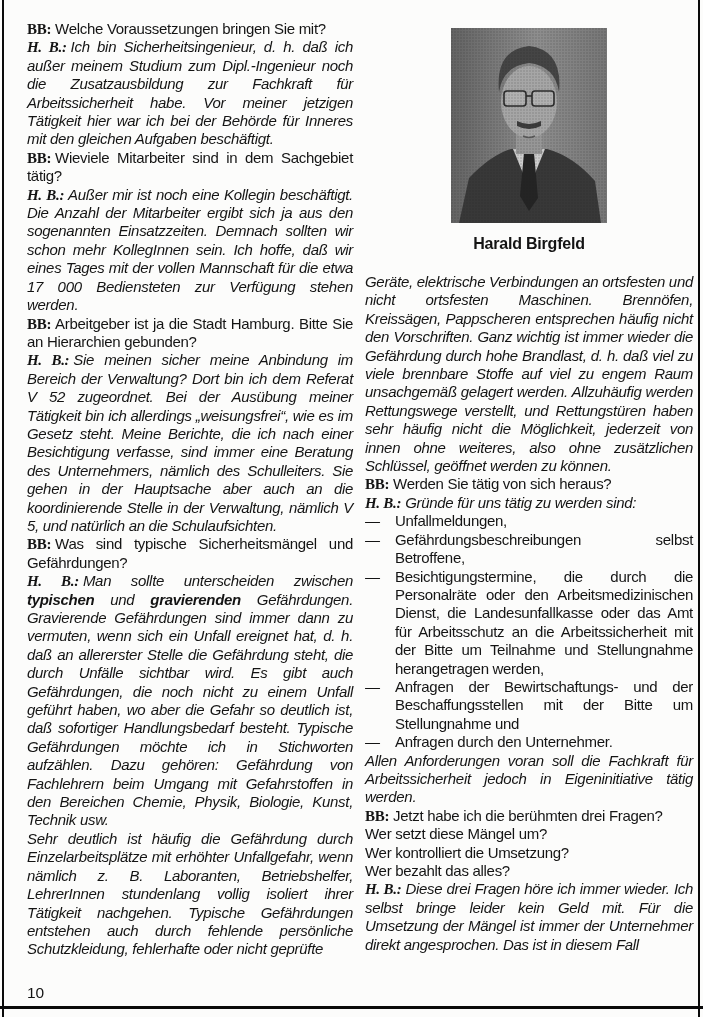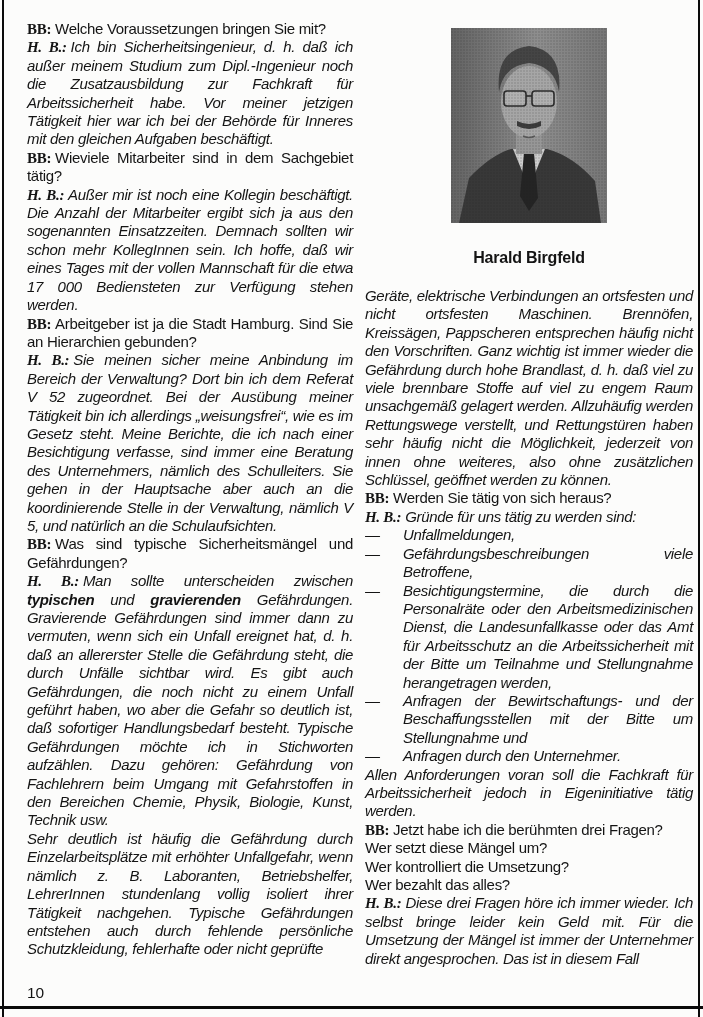--- a/index.html
+++ b/index.html
@@ -14,39 +14,39 @@
   .col{position:absolute;top:20px;}
   .col-left{left:27px;width:326px;}
   .col-right{left:365px;width:328px;}
   .para{margin:0;text-align:justify;font-size:15px;line-height:18.4px;letter-spacing:-0.3px;}
   .regular{font-style:normal;}
   .italic{font-style:italic;}
   .prefix{font-weight:700;margin-right:4px;font-family:Liberation Serif, serif;}
   .seg-bold{font-weight:700;font-style:italic;}
   .list-item{display:flex;font-size:15px;line-height:18.4px;letter-spacing:-0.3px;}
   .dash{flex:0 0 30px;font-style:italic;}
-  .li-text{flex:1;text-align:justify;font-style:italic;margin-left:8px;}
+  .li-text{flex:1;text-align:justify;}
   .photo-frame{width:156px;height:195px;margin:8px auto 0 auto;background:#7d7d7d;box-shadow:0 0 0 1px #555 inset;}
-  .photo-caption{margin-top:26px;text-align:center;font-weight:700;font-size:16px;letter-spacing:-0.2px;}
+  .photo-caption{margin-top:12px;text-align:center;font-weight:700;font-size:16px;letter-spacing:-0.2px;}
   .after-photo{margin-top:20px;}
   .page-number{position:absolute;left:27px;top:984px;font-size:15.5px;letter-spacing:-0.2px;text-align:right;}
 </style>
 </head>
 <body>
 
 <div class="border-left"></div>
 <div class="border-right"></div>
 <div class="border-bottom"></div>
 
 <div class="col col-left" id="left-col">
     <p class="para regular"><b class="prefix">BB:</b><span>Welche Voraussetzungen bringen Sie mit?</span></p>
     <p class="para italic"><b class="prefix">H. B.:</b><span>Ich bin Sicherheitsingenieur, d. h. daß ich außer meinem Studium zum Dipl.-Ingenieur noch die Zusatzausbildung zur Fachkraft für Arbeitssicherheit habe. Vor meiner jetzigen Tätigkeit hier war ich bei der Behörde für Inneres mit den gleichen Aufgaben beschäftigt.</span></p>
     <p class="para regular"><b class="prefix">BB:</b><span>Wieviele Mitarbeiter sind in dem Sachgebiet tätig?</span></p>
     <p class="para italic"><b class="prefix">H. B.:</b><span>Außer mir ist noch eine Kollegin beschäftigt. Die Anzahl der Mitarbeiter ergibt sich ja aus den sogenannten Einsatzzeiten. Demnach sollten wir schon mehr KollegInnen sein. Ich hoffe, daß wir eines Tages mit der vollen Mannschaft für die etwa 17 000 Bediensteten zur Verfügung stehen werden.</span></p>
-    <p class="para regular"><b class="prefix">BB:</b><span>Arbeitgeber ist ja die Stadt Hamburg. Sind Sie an Hierarchien gebunden?</span></p>
+    <p class="para regular"><b class="prefix">BB:</b><span>Arbeitgeber ist ja die Stadt Hamburg. Bitte Sie an Hierarchien gebunden?</span></p>
     <p class="para italic"><b class="prefix">H. B.:</b><span>Sie meinen sicher meine Anbindung im Bereich der Verwaltung? Dort bin ich dem Referat V 52 zugeordnet. Bei der Ausübung meiner Tätigkeit bin ich allerdings „weisungsfrei“, wie es im Gesetz steht. Meine Berichte, die ich nach einer Besichtigung verfasse, sind immer eine Beratung des Unternehmers, nämlich des Schulleiters. Sie gehen in der Hauptsache aber auch an die koordinierende Stelle in der Verwaltung, nämlich V 5, und natürlich an die Schulaufsichten.</span></p>
     <p class="para regular"><b class="prefix">BB:</b><span>Was sind typische Sicherheitsmängel und Gefährdungen?</span></p>
     <p class="para italic"><b class="prefix">H. B.:</b><span>Man sollte unterscheiden zwischen </span><span class="seg-bold">typischen</span><span> und </span><span class="seg-bold">gravierenden</span><span> Gefährdungen. Gravierende Gefährdungen sind immer dann zu vermuten, wenn sich ein Unfall ereignet hat, d. h. daß an allererster Stelle die Gefährdung steht, die durch Unfälle sichtbar wird. Es gibt auch Gefährdungen, die noch nicht zu einem Unfall geführt haben, wo aber die Gefahr so deutlich ist, daß sofortiger Handlungsbedarf besteht. Typische Gefährdungen möchte ich in Stichworten aufzählen. Dazu gehören: Gefährdung von Fachlehrern beim Umgang mit Gefahrstoffen in den Bereichen Chemie, Physik, Biologie, Kunst, Technik usw.</span></p>
     <p class="para italic"><span>Sehr deutlich ist häufig die Gefährdung durch Einzelarbeitsplätze mit erhöhter Unfallgefahr, wenn nämlich z. B. Laboranten, Betriebshelfer, LehrerInnen stundenlang vollig isoliert ihrer Tätigkeit nachgehen. Typische Gefährdungen entstehen auch durch fehlende persönliche Schutzkleidung, fehlerhafte oder nicht geprüfte</span></p>
   </div>
 
 <div class="col col-right">
   <div class="photo-frame">
     <svg width="156" height="195" viewBox="0 0 156 195">
       <defs>
@@ -78,21 +78,21 @@
   <div id="right-col-text">
       <p class="para italic after-photo"><span>Geräte, elektrische Verbindungen an ortsfesten und nicht ortsfesten Maschinen. Brennöfen, Kreissägen, Pappscheren entsprechen häufig nicht den Vorschriften. Ganz wichtig ist immer wieder die Gefährdung durch hohe Brandlast, d. h. daß viel zu viele brennbare Stoffe auf viel zu engem Raum unsachgemäß gelagert werden. Allzuhäufig werden Rettungswege verstellt, und Rettungstüren haben sehr häufig nicht die Möglichkeit, jederzeit von innen ohne weiteres, also ohne zusätzlichen Schlüssel, geöffnet werden zu können.</span></p>
       <p class="para regular"><b class="prefix">BB:</b><span>Werden Sie tätig von sich heraus?</span></p>
       <p class="para italic"><b class="prefix">H. B.:</b><span>Gründe für uns tätig zu werden sind:</span></p>
       <div class="list-item">
         <span class="dash">—</span>
         <span class="li-text">Unfallmeldungen,</span>
       </div>
       <div class="list-item">
         <span class="dash">—</span>
-        <span class="li-text">Gefährdungsbeschreibungen viele Betroffene,</span>
+        <span class="li-text">Gefährdungsbeschreibungen selbst Betroffene,</span>
       </div>
       <div class="list-item">
         <span class="dash">—</span>
         <span class="li-text">Besichtigungstermine, die durch die Personalräte oder den Arbeitsmedizinischen Dienst, die Landesunfallkasse oder das Amt für Arbeitsschutz an die Arbeitssicherheit mit der Bitte um Teilnahme und Stellungnahme herangetragen werden,</span>
       </div>
       <div class="list-item">
         <span class="dash">—</span>
         <span class="li-text">Anfragen der Bewirtschaftungs- und der Beschaffungsstellen mit der Bitte um Stellungnahme und</span>
       </div>
       <div class="list-item">

